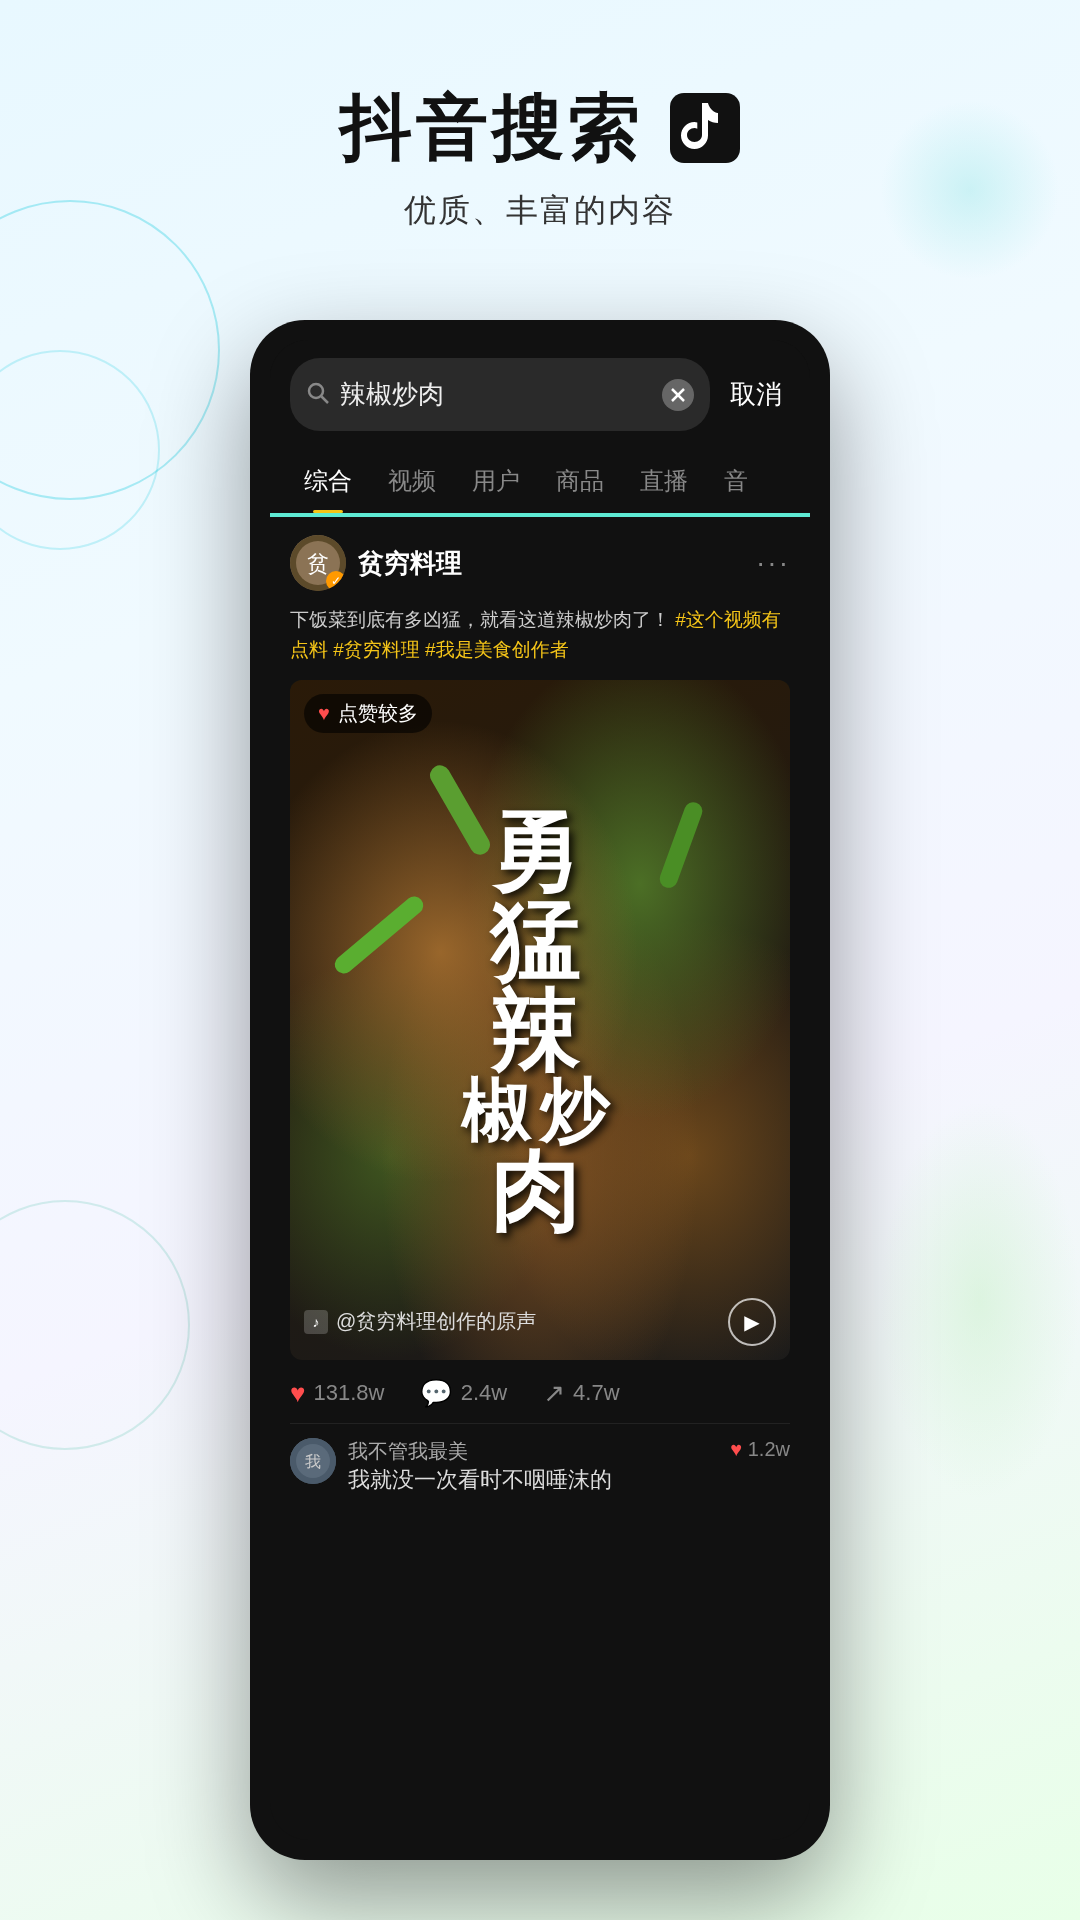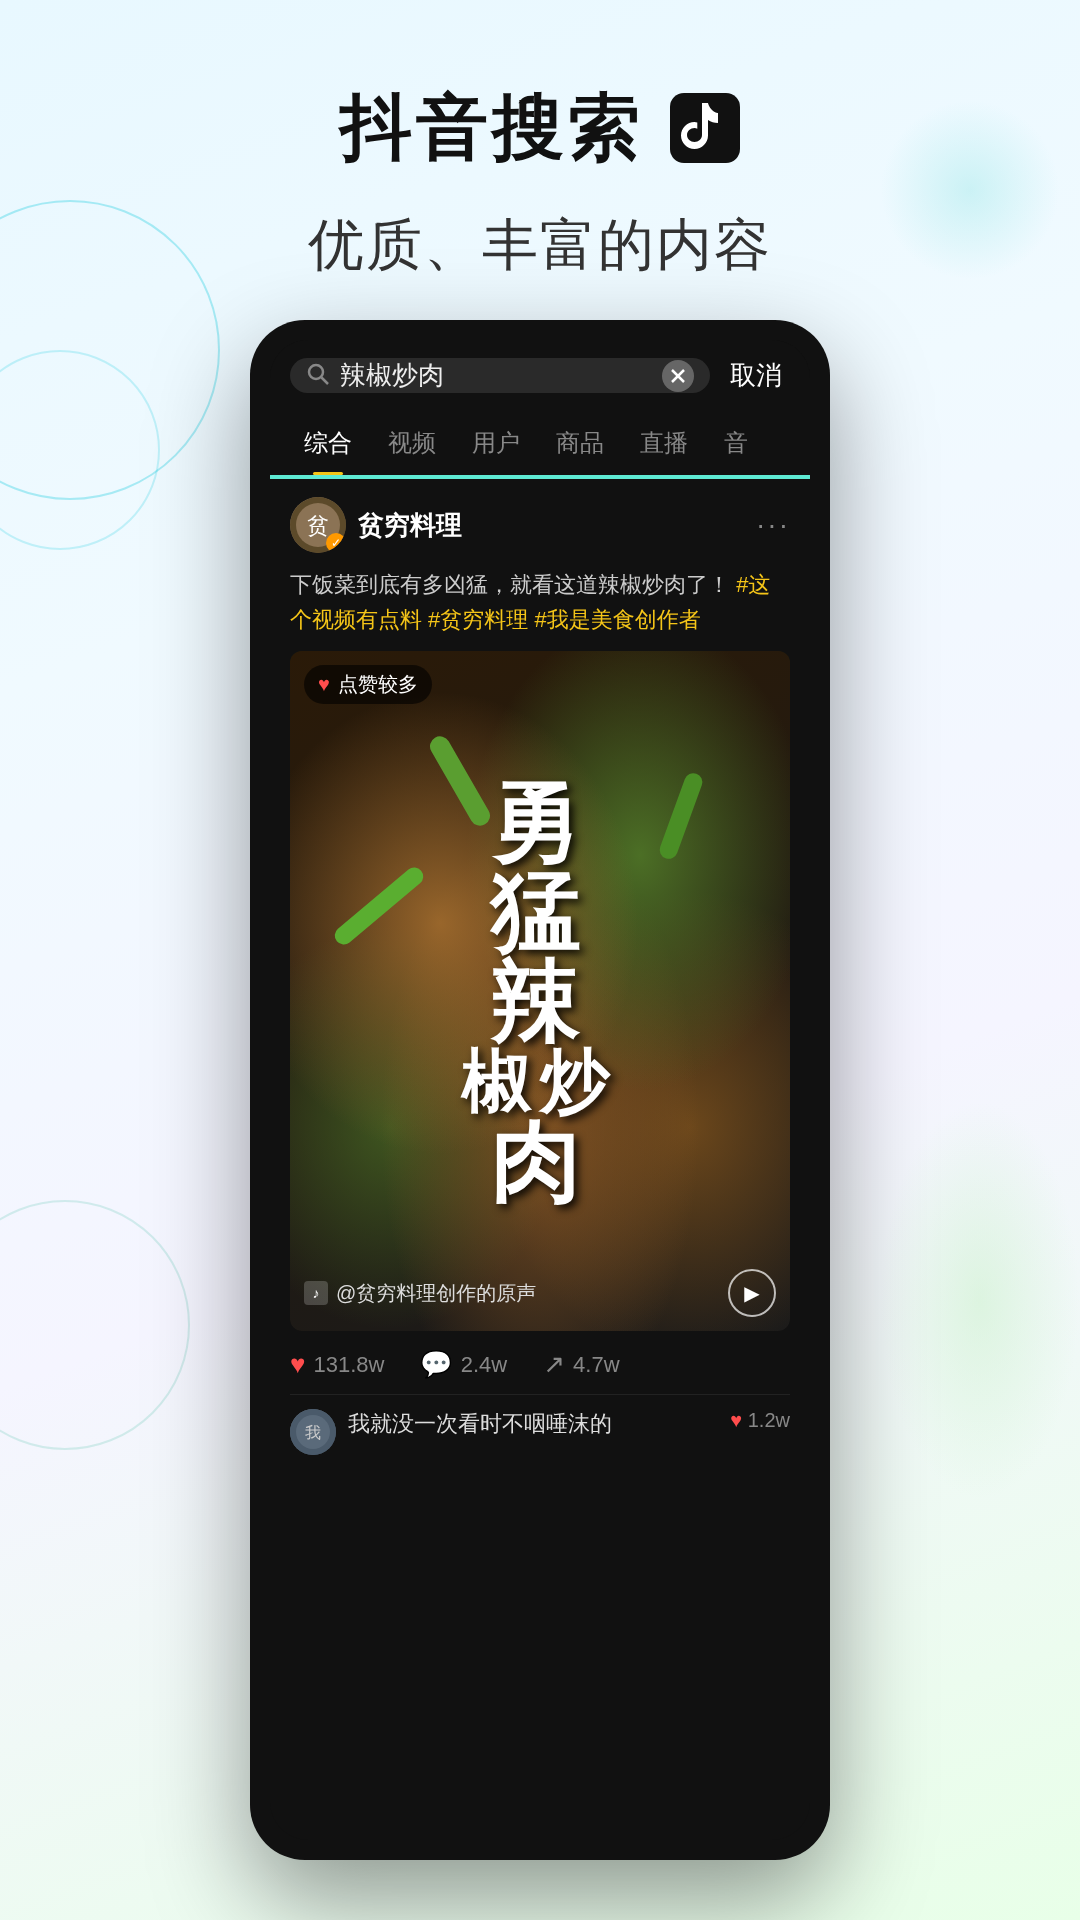--- a/index.html
+++ b/index.html
@@ -86,23 +86,23 @@
       align-items: center;
       justify-content: center;
       margin-left: 8px;
     }
     .tiktok-logo svg {
       width: 50px;
       height: 50px;
     }
 
     .subtitle {
-      font-size: 56px;
+      font-size: 32px;
       color: #333;
-      margin-top: 32px;
+      margin-top: 13px;
       font-weight: 400;
       letter-spacing: 2px;
     }
 
     
     .phone-wrapper {
       position: absolute;
       top: 320px;
       left: 50%;
       transform: translateX(-50%);
@@ -136,21 +136,21 @@
       gap: 12px;
       background: #111;
     }
 
     .search-input-container {
       flex: 1;
       background: #2a2a2a;
       border-radius: 30px;
       display: flex;
       align-items: center;
-      padding: 0 16px;
+      padding: 19px 16px;
       gap: 10px;
     }
 
     .search-icon-svg {
       color: #888;
     }
 
     .search-text {
       flex: 1;
       color: #eee;
@@ -267,21 +267,21 @@
     }
 
     .more-btn {
       color: #888;
       font-size: 28px;
       letter-spacing: 2px;
     }
 
     .post-desc {
       color: #ccc;
-      font-size: 22px;
+      font-size: 19px;
       line-height: 1.6;
       margin-bottom: 14px;
     }
 
     .post-desc .hashtag {
       color: #f5c518;
     }
 
     
     .video-container {
@@ -620,20 +620,21 @@
         <div class="comments-section">
           <div class="comment-item">
             <div class="comment-avatar">
               <svg width="46" height="46" viewBox="0 0 46 46">
                 <circle cx="23" cy="23" r="23" fill="#4a5a6a"></circle>
                 <circle cx="23" cy="23" r="17" fill="#5a6a7a"></circle>
                 <text x="23" y="29" text-anchor="middle" font-size="16" fill="#ccc" font-family="sans-serif">我</text>
               </svg>
             </div>
             <div class="comment-content">
+              <div class="comment-username">我不管我最美</div>
               <div class="comment-text">我就没一次看时不咽唾沫的</div>
             </div>
             <div class="comment-likes">
               <span style="color:#ff4d4d; font-size:20px;">♥</span>
               <span>1.2w</span>
             </div>
           </div>
         </div>
 
       </div>

